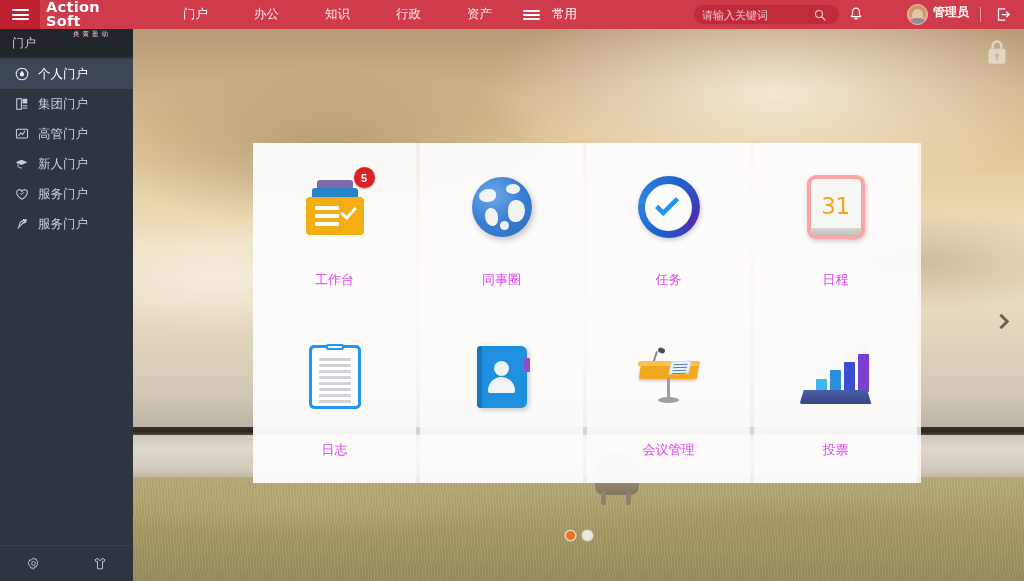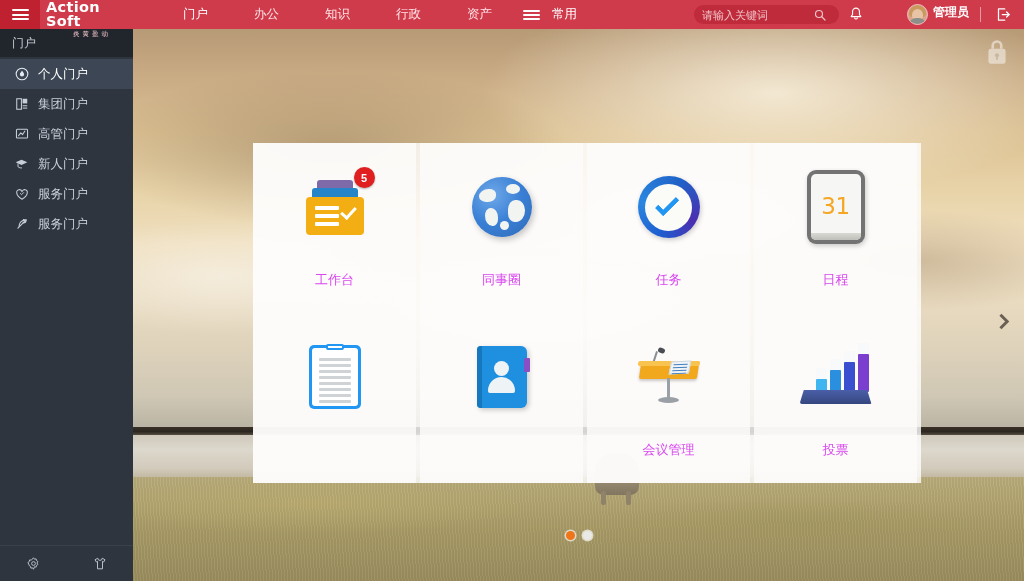--- a/index.html
+++ b/index.html
@@ -199,21 +199,21 @@
   .ic-task { width:62px; height:62px; border-radius:50%;
     background:conic-gradient(from 200deg,#1d5fd0 0deg,#2b86e0 80deg,#1f63c8 180deg,#4b2fb0 280deg,#1d5fd0 360deg);
     display:flex; align-items:center; justify-content:center;
     box-shadow:1px 2px 5px rgba(0,0,0,.2); }
   .ic-task .hole { width:47px; height:47px; border-radius:50%; background:#fbfbf8;
     display:flex; align-items:center; justify-content:center; }
   .ic-task .mark { width:23px; height:12px; border-left:5px solid #2196f3;
     border-bottom:5px solid #2196f3; transform:rotate(-45deg) translate(1px,-3px); border-radius:1px; }
 
   
-  .ic-cal { width:58px; height:74px; border-radius:9px; background:#737373; padding:4px;
+  .ic-cal { width:58px; height:64px; border-radius:9px; background:#fca5a5; padding:4px;
     box-shadow:1px 2px 5px rgba(0,0,0,.2); }
   .ic-cal .page { width:100%; height:100%; background:#f6f6f4; border-radius:5px;
     display:flex; align-items:center; justify-content:center; position:relative; overflow:hidden; }
   .ic-cal .num { font-size:23px; color:#f5a623; font-weight:normal; letter-spacing:-.5px;
     font-family:"DejaVu Sans",sans-serif; margin-top:-3px; }
   .ic-cal .fold { position:absolute; left:0; bottom:0; width:100%; height:7px;
     background:linear-gradient(180deg,#d9d9d4,#bfbfb9); }
 
   
   .ic-clip { width:52px; height:64px; background:#2196f3; border-radius:5px; padding:3px; }
@@ -535,20 +535,21 @@
                   <div class="ln"></div>
                   <div class="ln"></div>
                 <div class="ln"></div>
                   <div class="ln"></div>
                   <div class="ln"></div>
                 <div class="ln"></div>
                   <div class="ln"></div>
               </div>
             </div>
           </div>
+          <div class="tile-label">日志</div>
         </div>
       </div>
 
       <div class="tile">
         <div class="tile-inner">
           <div class="tile-icon-wrap">
             <div class="ic ic-book">
               <div class="spine"></div>
                 <div class="tab"></div>
               <div class="head"></div>

